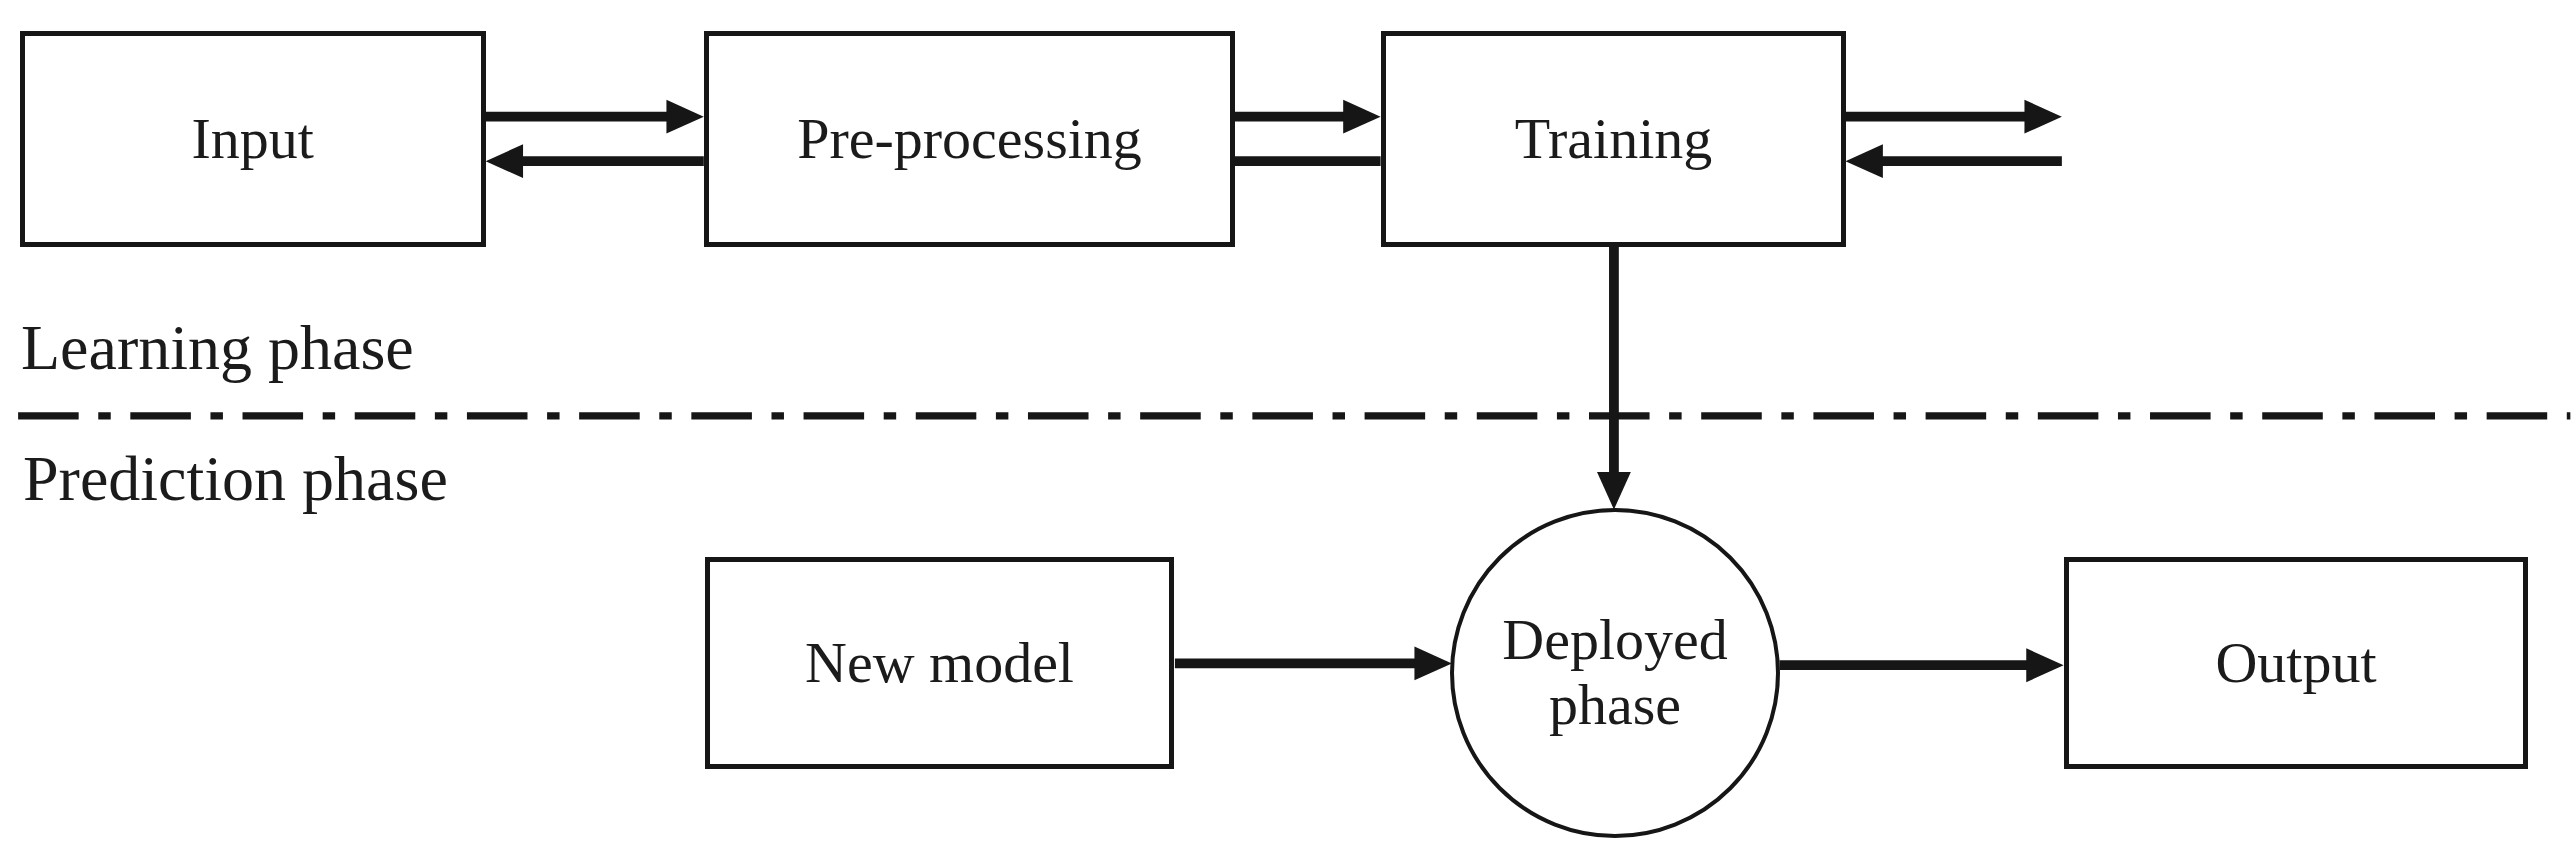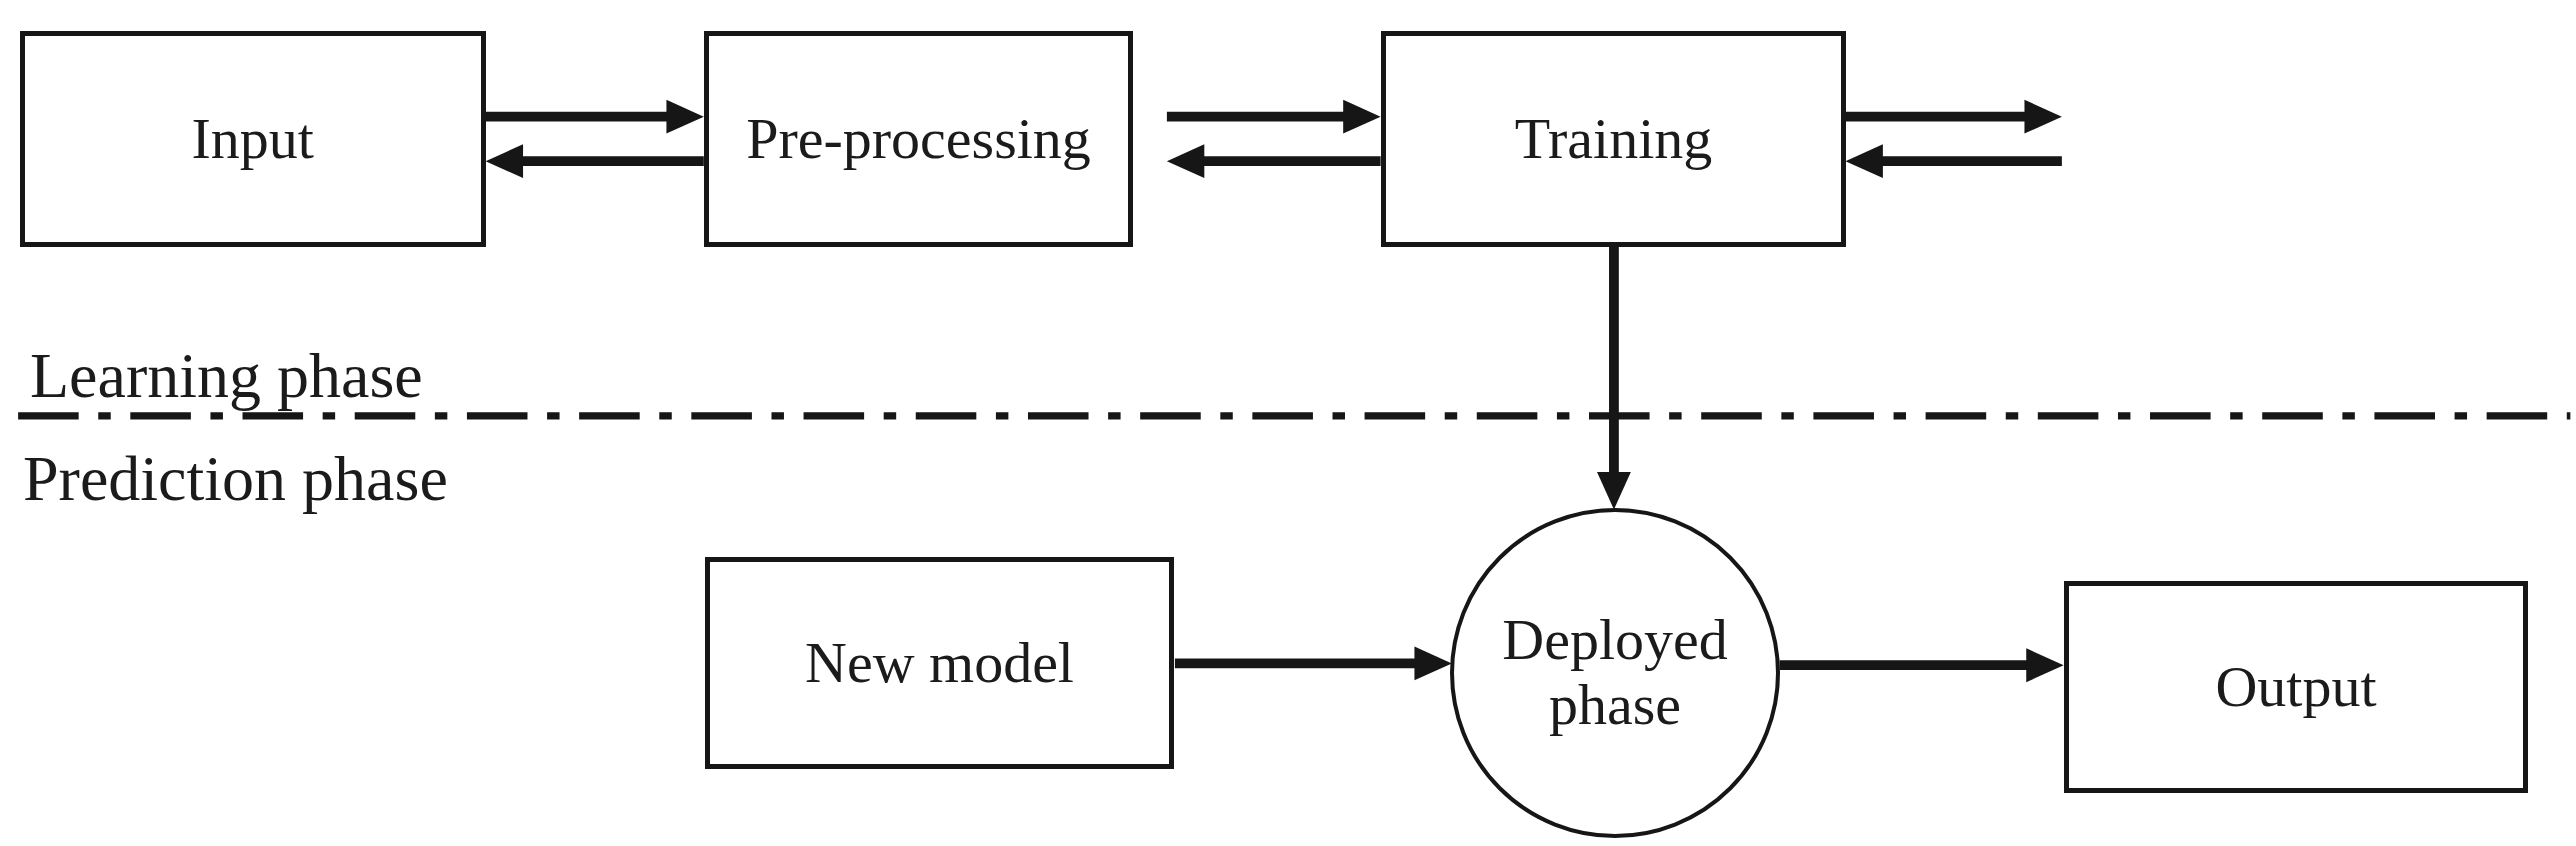--- a/index.html
+++ b/index.html
@@ -29,33 +29,33 @@
     font-size:58px;
     line-height:1.1;
   }
   .node.circle {
     border-radius:50%;
     border-width:4.5px;
     flex-direction:column;
     line-height:1.12;
   }
   #node-input        { left:19.6px;   top:31px;  width:466px; height:216px; }
-  #node-preprocessing{ left:704px;  top:31px;  width:429px; height:216px; }
+  #node-preprocessing{ left:704px;  top:31px;  width:531px; height:216px; }
   #node-training     { left:1381px; top:31px;  width:465px; height:216px; }
   #node-evaluation   { left:2062px; top:31px;  width:461px; height:216px; }
   #node-newdata      { left:705px;  top:557px; width:469px; height:212px; }
-  #node-output       { left:2064px; top:557px; width:464px; height:212px;margin-top:24px; }
+  #node-output       { left:2064px; top:557px; width:464px; height:212px; }
   #node-deployed     { left:1450px; top:508px; width:330px; height:330px; }
   .phase-label {
     position:absolute;
     font-size:64px;
     line-height:1.05;
     white-space:nowrap;
   }
-  #learning-phase-label   { left:30px; top:314px;margin-top:28px; }
+  #learning-phase-label   { left:21px; top:314px; }
   #prediction-phase-label { left:23px; top:445px; }
   .stroke { stroke:#161616; stroke-width:11; fill:none; }
   .head   { fill:#161616; stroke:none; }
   .divider{ stroke:#161616; stroke-width:8; fill:none; }
 </style>
 </head>
 <body>
 
 <div class="stage">
 

